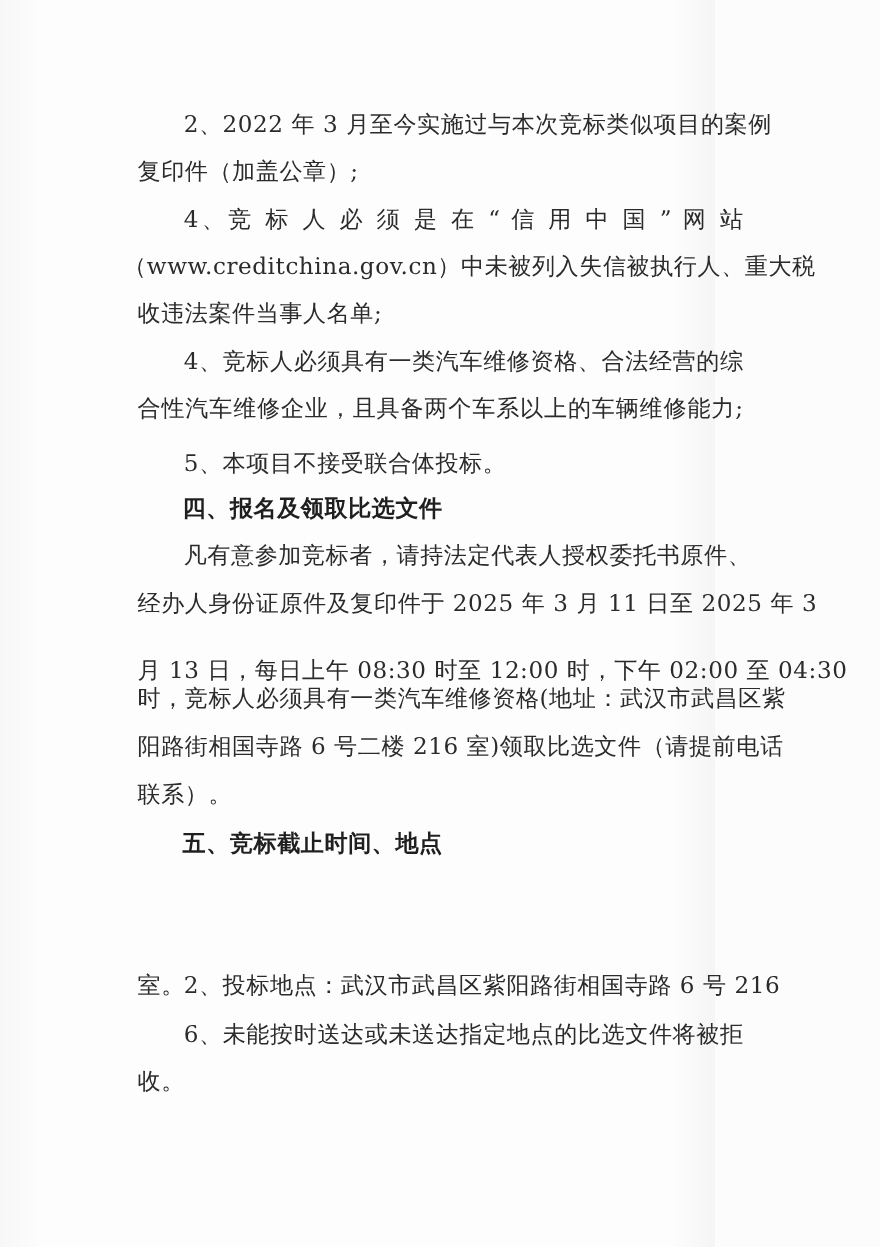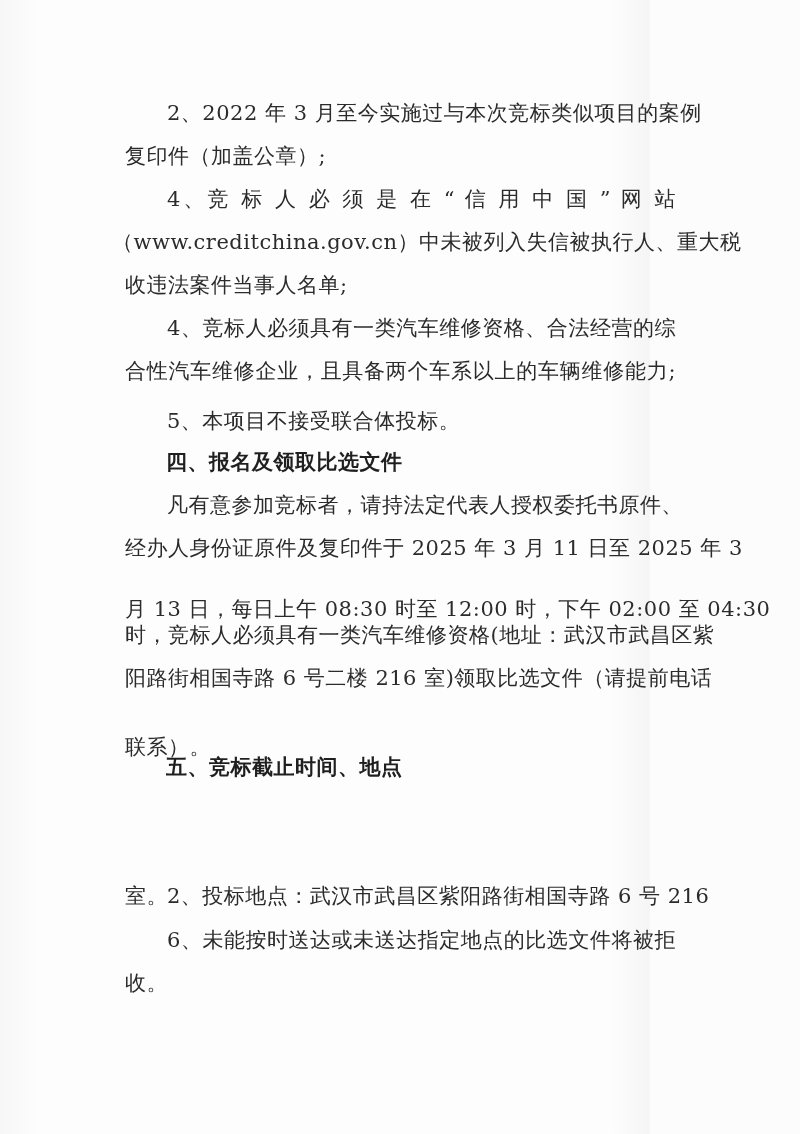--- a/index.html
+++ b/index.html
@@ -73,21 +73,21 @@
 
   <div class="line indent short" style="top:406px;">5、本项目不接受联合体投标。</div>
 
   <div class="heading" style="top:446px;">四、报名及领取比选文件</div>
 
   <div class="line indent" style="top:490px;">凡有意参加竞标者，请持法定代表人授权委托书原件、</div>
   <div class="line" style="top:533px;">经办人身份证原件及复印件于 2025 年 3 月 11 日至 2025 年 3</div>
   <div class="line" style="top:594px;">月 13 日，每日上午 08:30 时至 12:00 时，下午 02:00 至 04:30</div>
   <div class="line" style="top:620px;">时，竞标人必须具有一类汽车维修资格(地址：武汉市武昌区紫</div>
   <div class="line" style="top:663px;">阳路街相国寺路 6 号二楼 216 室)领取比选文件（请提前电话</div>
-  <div class="line short" style="top:707px;margin-top:25px;">联系）。</div>
+  <div class="line short" style="top:707px;">联系）。</div>
 
   <div class="heading" style="top:751px;">五、竞标截止时间、地点</div>
 
 
   <div class="line indent" style="top:838px;margin-top:43px;">2、投标地点：武汉市武昌区紫阳路街相国寺路 6 号 216</div>
   <div class="line short" style="top:881px;">室。</div>
 
   <div class="line indent" style="top:925px;">6、未能按时送达或未送达指定地点的比选文件将被拒</div>
   <div class="line short" style="top:968px;">收。</div>
 

